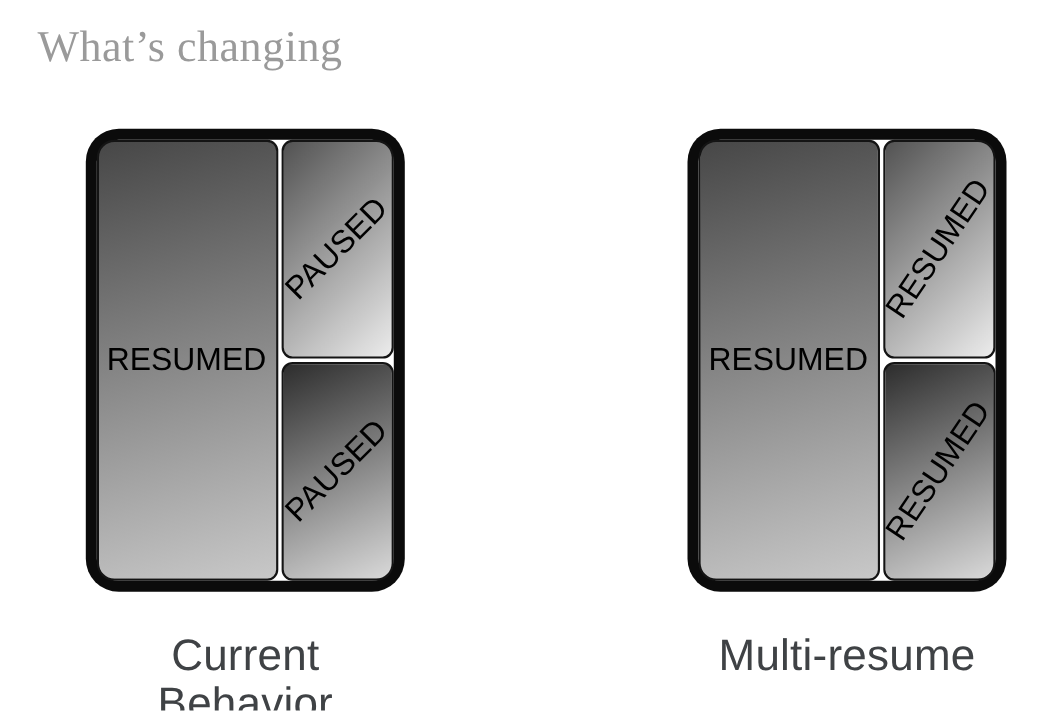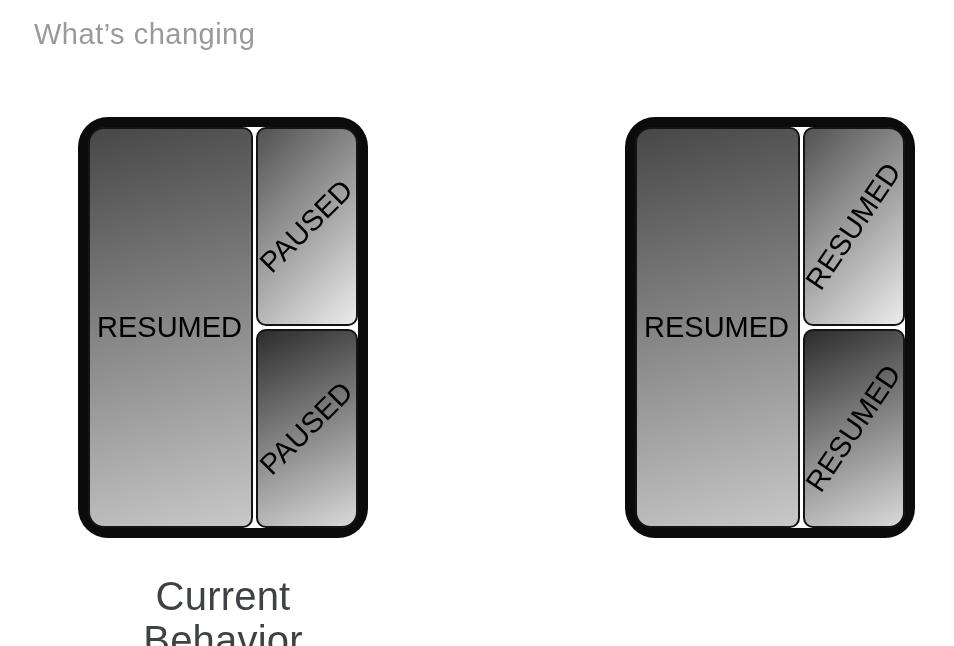--- a/index.html
+++ b/index.html
@@ -15,24 +15,25 @@
   html, body {
     width: 954px; height: 646px;
     background: var(--page-bg);
     font-family: "Liberation Sans", sans-serif;
     overflow: hidden;
     position: relative;
   }
   .page-title {
     position: absolute;
     left: 34px; top: 18px;
-    font-size: 29px;
+    font-size: 40px;
     font-weight: 400;
     letter-spacing: 0.5px;
     color: var(--title-text);
+    font-family: Liberation Serif, serif;
   }
   .figure {
     position: absolute;
     top: 117px;
     width: 290px;
   }
   .figure--current { left: 78px; }
   .figure--multi   { left: 625px; }
 
   .device {
@@ -136,13 +137,14 @@
       <div class="side-col">
         <div class="panel panel--side panel--side-top">
           <span class="side-label">RESUMED</span>
         </div>
         <div class="panel panel--side panel--side-bottom">
           <span class="side-label">RESUMED</span>
         </div>
       </div>
     </div>
   </div>
+  <div class="caption">Multi-resume</div>
 </section>
 
 </body></html>

